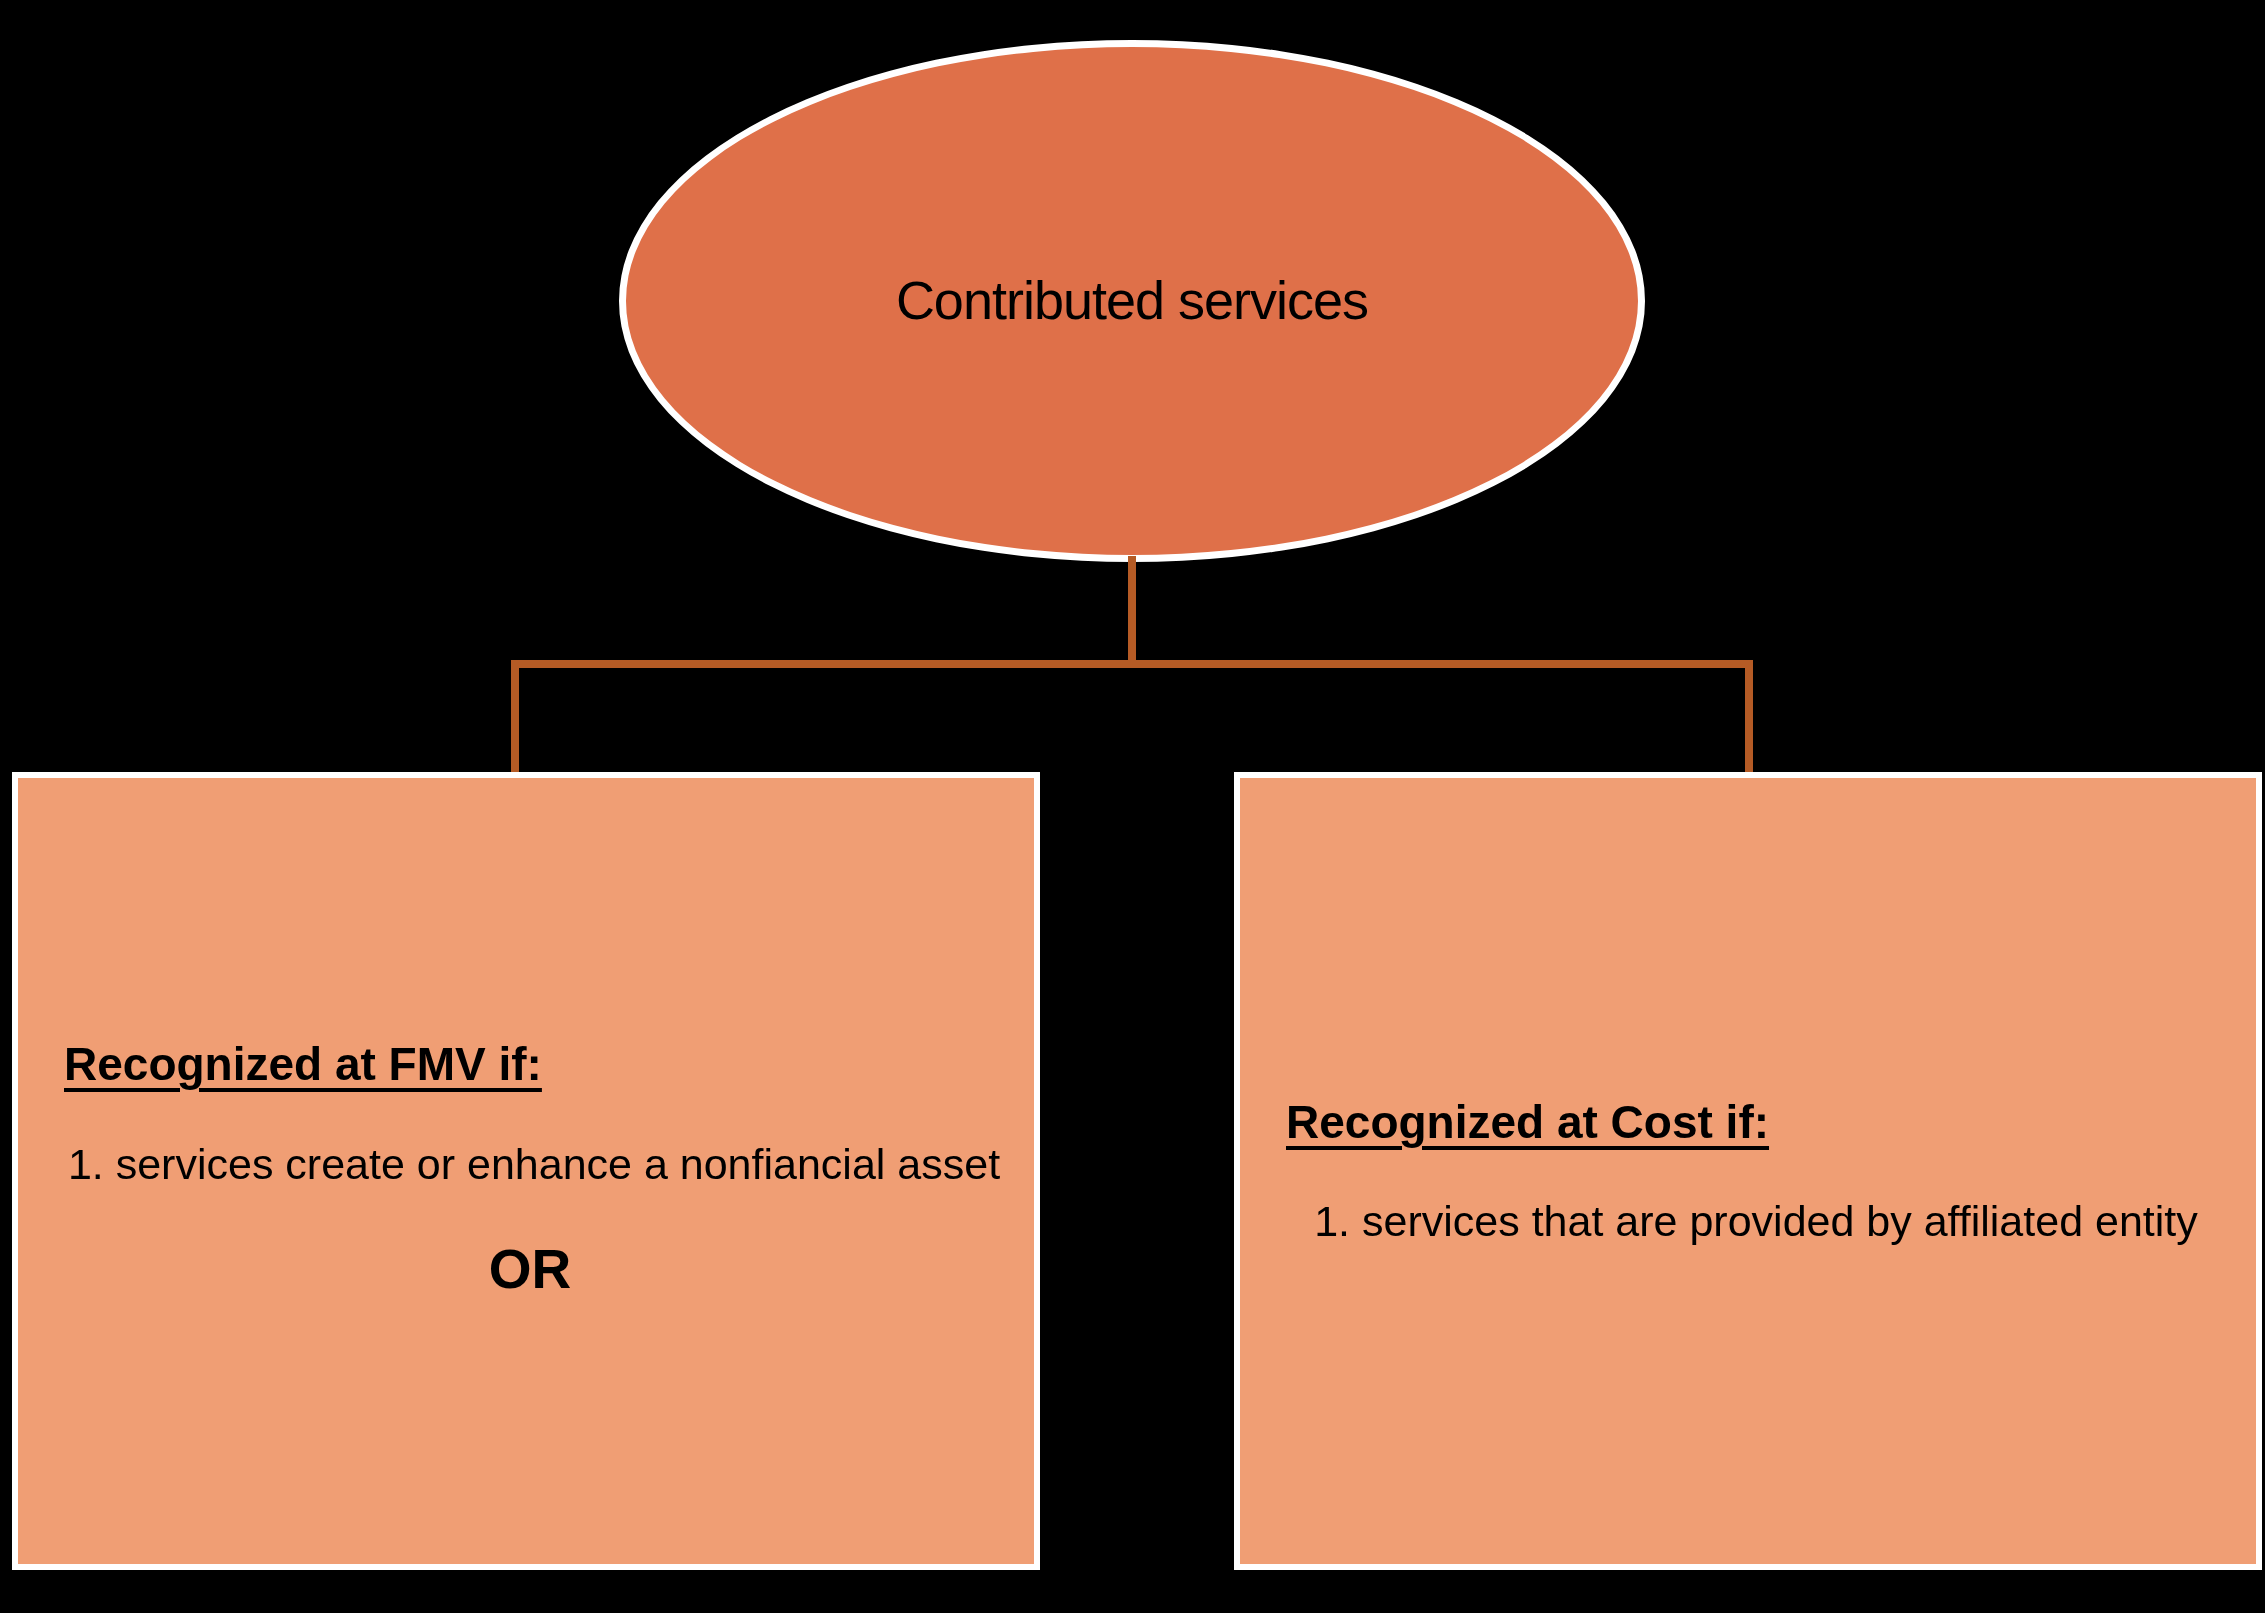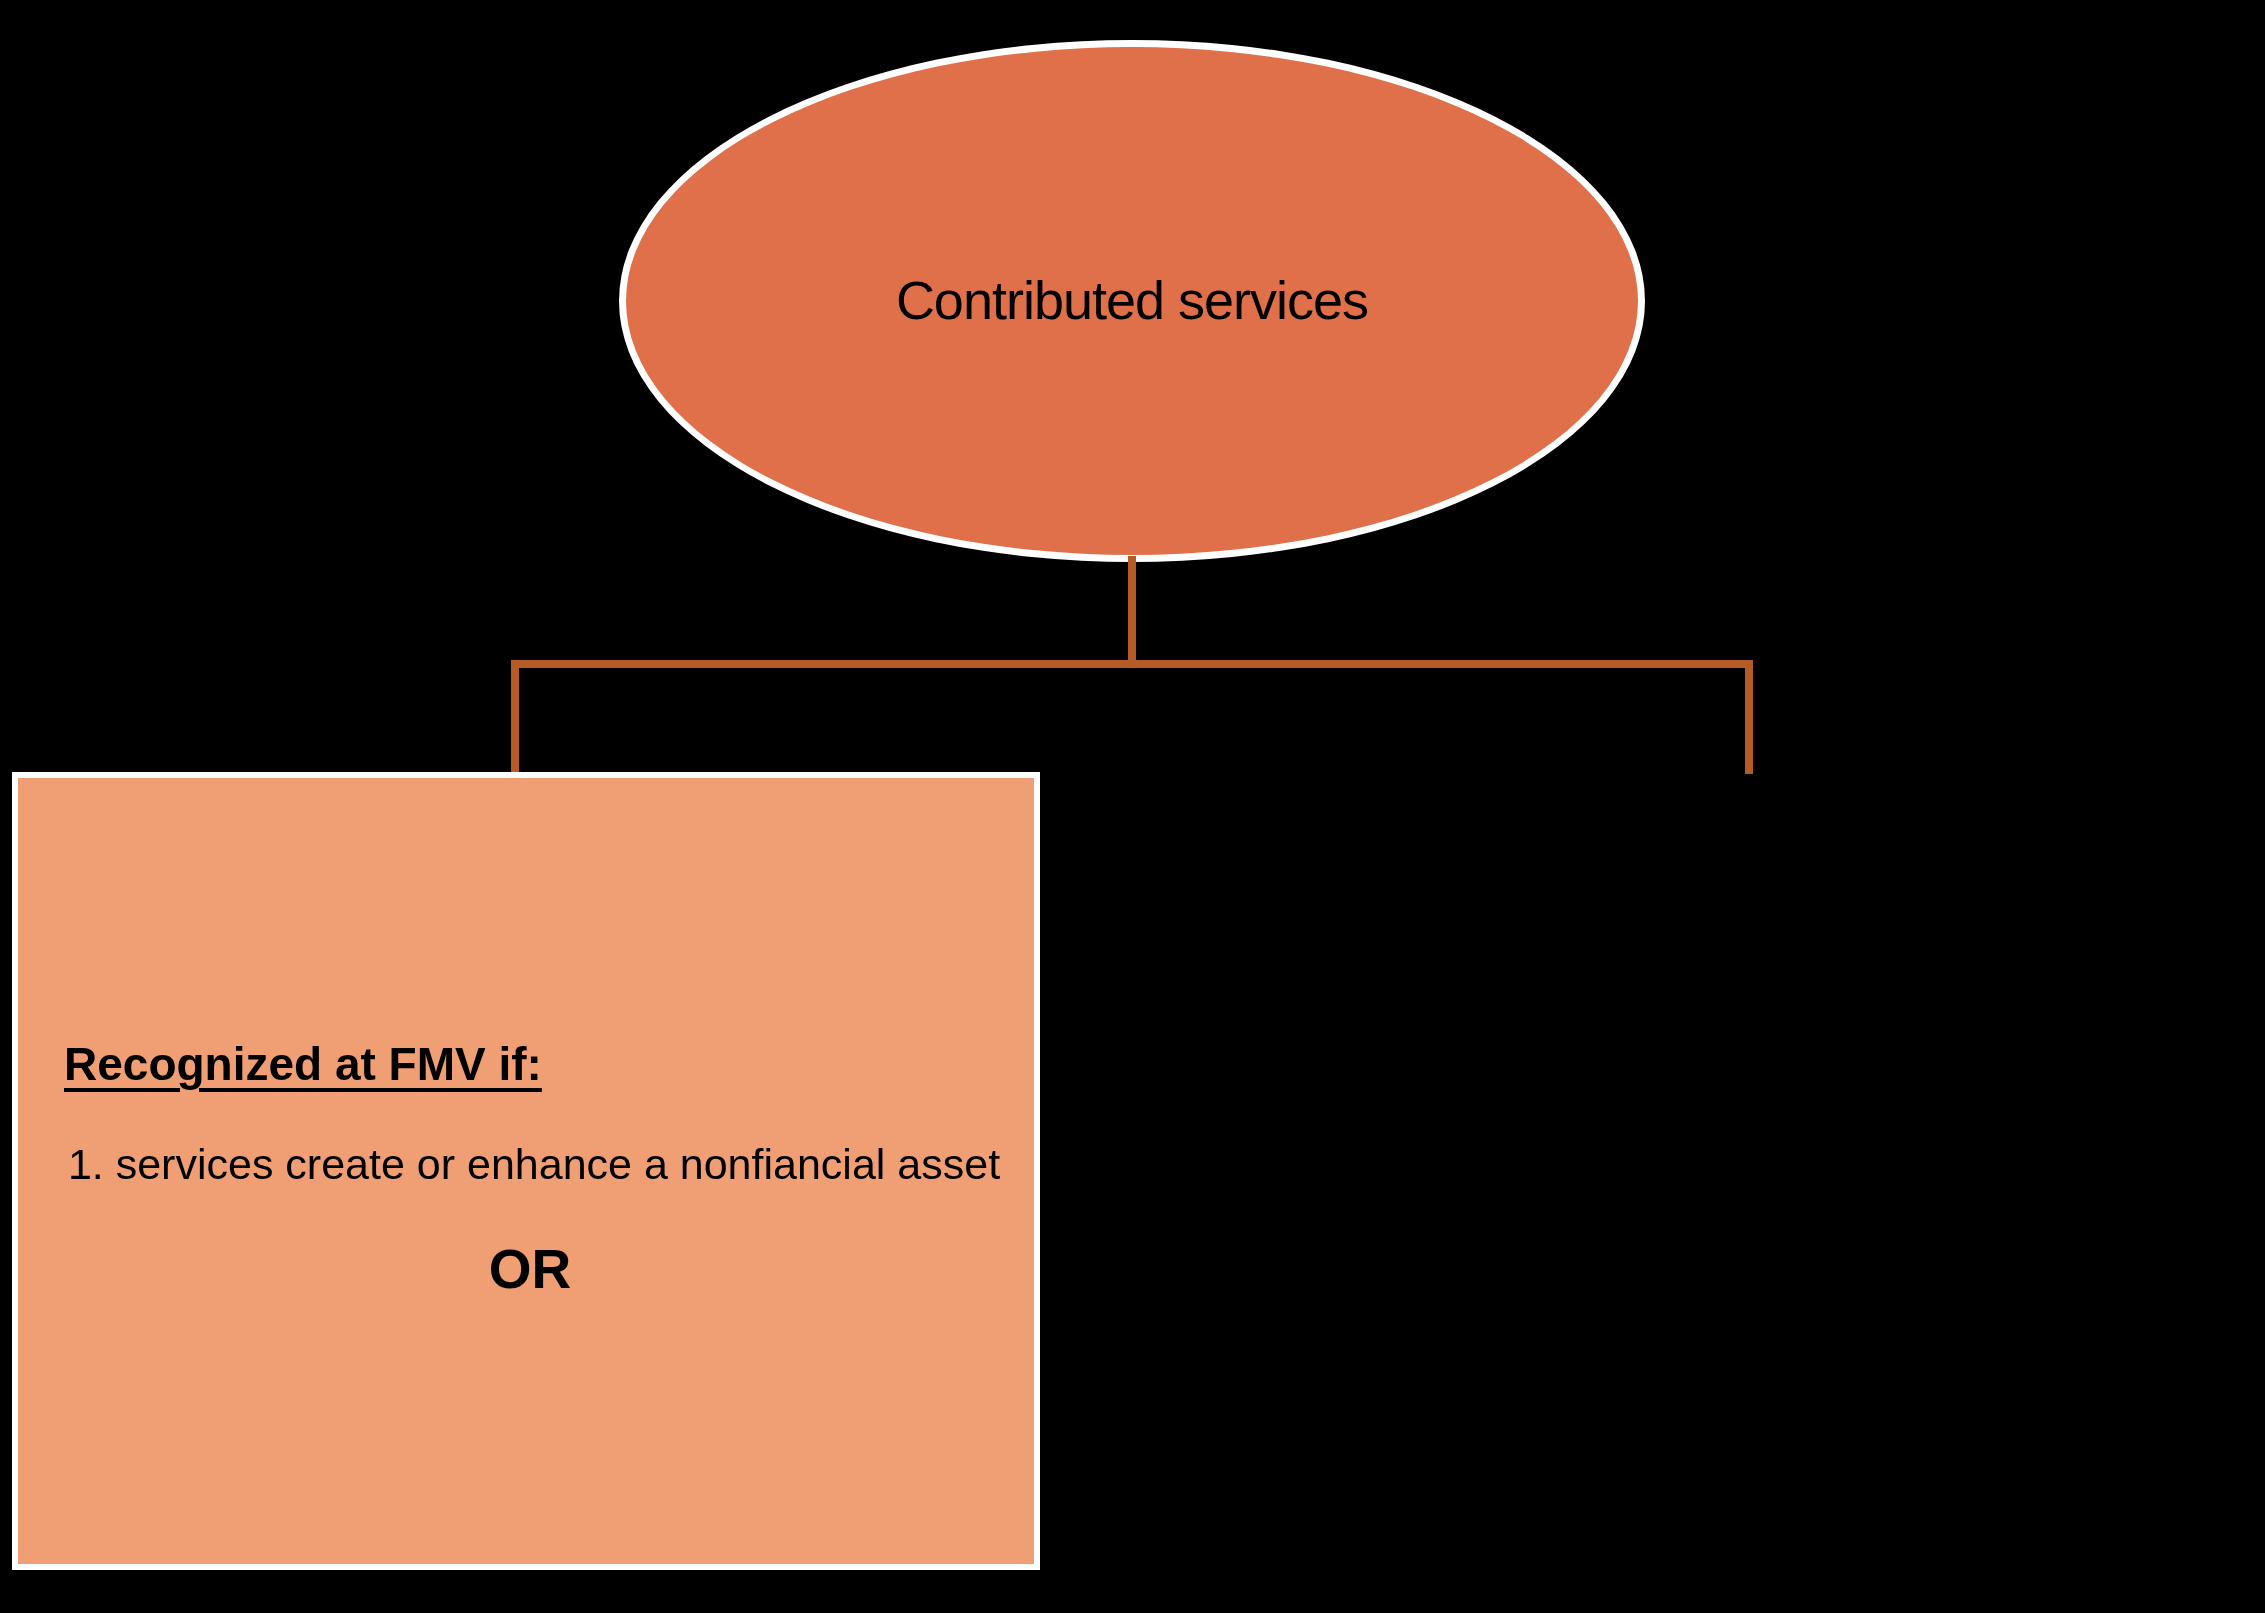--- a/index.html
+++ b/index.html
@@ -96,14 +96,18 @@
   <div class="line hbar"></div>
   <div class="line drop-left"></div>
   <div class="line drop-right"></div>
 
   <div class="box left">
     <p class="heading">Recognized at FMV if:</p>
     <p class="item">1. services create or enhance a nonfiancial asset</p>
     <p class="or-row">OR</p>
   </div>
 
+  <div class="box right">
+    <p class="heading">Recognized at Cost if:</p>
+    <p class="item">1. services that are provided by affiliated entity</p>
+  </div>
 
 </div>
 
 </body></html>

